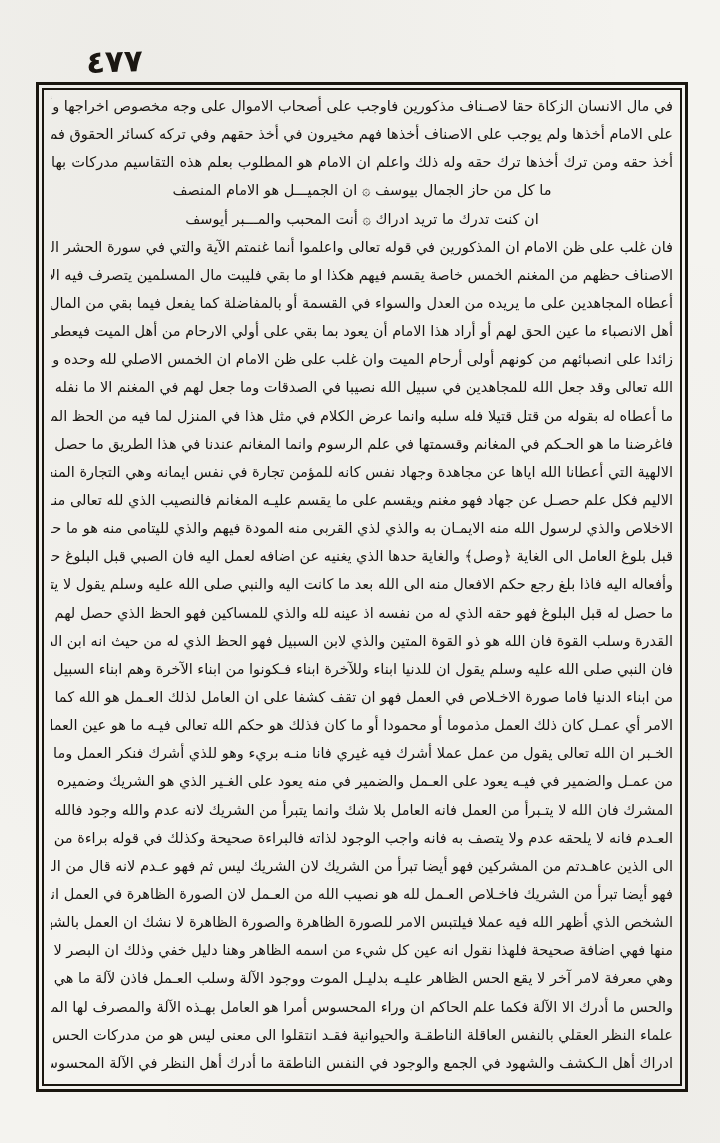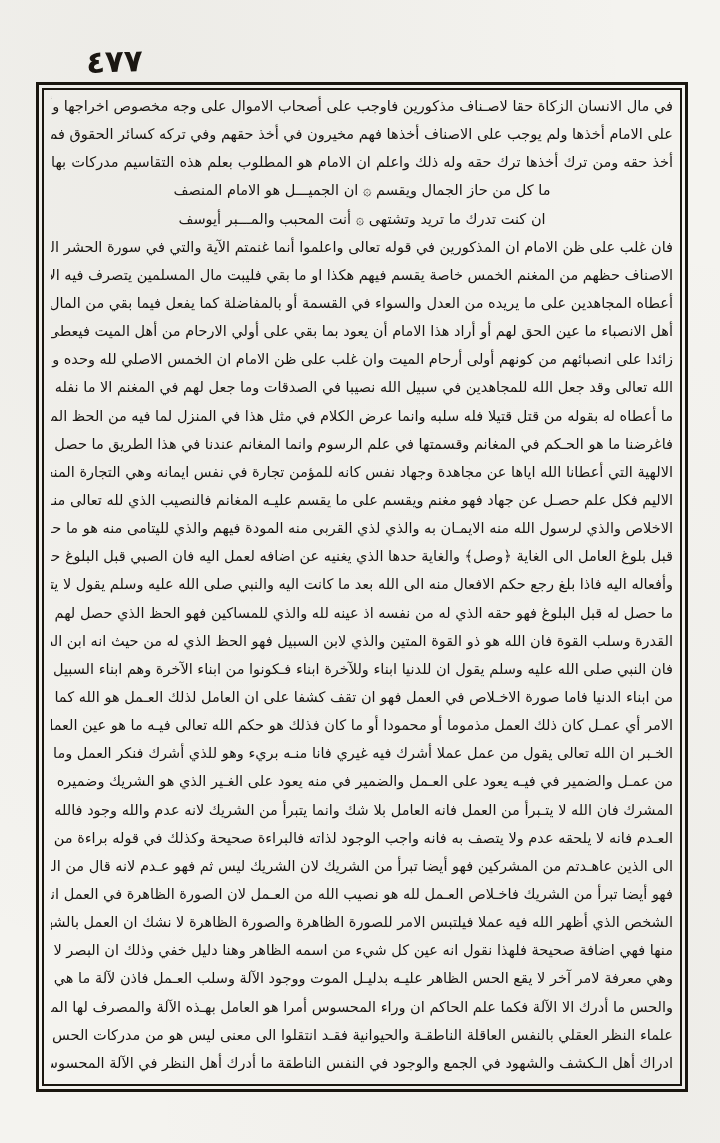--- a/index.html
+++ b/index.html
@@ -44,22 +44,22 @@
 <body>
 
 <div class="page-number">٤٧٧</div>
 
 <div class="frame-outer">
   <div class="frame-inner">
     <div class="text-block">
         <div class="line">في مال الانسان الزكاة حقا لاصـناف مذكورين فاوجب على أصحاب الاموال على وجه مخصوص اخراجها وأوجب</div>
         <div class="line">على الامام أخذها ولم يوجب على الاصناف أخذها فهم مخيرون في أخذ حقهم وفي تركه كسائر الحقوق فمن أخذها منهم</div>
         <div class="line">أخذ حقه ومن ترك أخذها ترك حقه وله ذلك واعلم ان الامام هو المطلوب بعلم هذه التقاسيم مدركات بها</div>
-        <div class="line center">ما كل من حاز الجمال ويقسم ۞ ان الجميـــل هو الامام المنصف</div>
-        <div class="line center">ان كنت تدرك ما تريد وتشتهى ۞ أنت المحبب والمـــبر أيوسف</div>
+        <div class="line center">ما كل من حاز الجمال بيوسف ۞ ان الجميـــل هو الامام المنصف</div>
+        <div class="line center">ان كنت تدرك ما تريد ادراك ۞ أنت المحبب والمـــبر أيوسف</div>
         <div class="line">فان غلب على ظن الامام ان المذكورين في قوله تعالى واعلموا أنما غنمتم الآية والتي في سورة الحشر التي فيها ذكر</div>
         <div class="line">الاصناف حظهم من المغنم الخمس خاصة يقسم فيهم هكذا او ما بقي فليبت مال المسلمين يتصرف فيه الامام بما يراه فان شاء</div>
         <div class="line">أعطاه المجاهدين على ما يريده من العدل والسواء في القسمة أو بالمفاضلة كما يفعل فيما بقي من المال الموروث بعـد أخذ</div>
         <div class="line">أهل الانصباء ما عين الحق لهم أو أراد هذا الامام أن يعود بما بقي على أولي الارحام من أهل الميت فيعطى أصحاب الانصباء</div>
         <div class="line">زائدا على انصبائهم من كونهم أولى أرحام الميت وان غلب على ظن الامام ان الخمس الاصلي لله وحده وما بقي لمن سمى</div>
         <div class="line">الله تعالى وقد جعل الله للمجاهدين في سبيل الله نصيبا في الصدقات وما جعل لهم في المغنم الا ما نفله به الامام قبل القسمة أو</div>
         <div class="line">ما أعطاه له بقوله من قتل قتيلا فله سلبه وانما عرض الكلام في مثل هذا في المنزل لما فيه من الحظ المنسوب الى امة خاصة</div>
         <div class="line">فاغرضنا ما هو الحـكم في المغانم وقسمتها في علم الرسوم وانما المغانم عندنا في هذا الطريق ما حصل للانسان من العلوم</div>
         <div class="line">الالهية التي أعطانا الله اياها عن مجاهدة وجهاد نفس كانه للمؤمن تجارة في نفس ايمانه وهي التجارة المنجية من العذاب</div>
         <div class="line">الاليم فكل علم حصـل عن جهاد فهو مغنم ويقسم على ما يقسم عليـه المغانم فالنصيب الذي لله تعالى منـه ما تعلق به</div>

